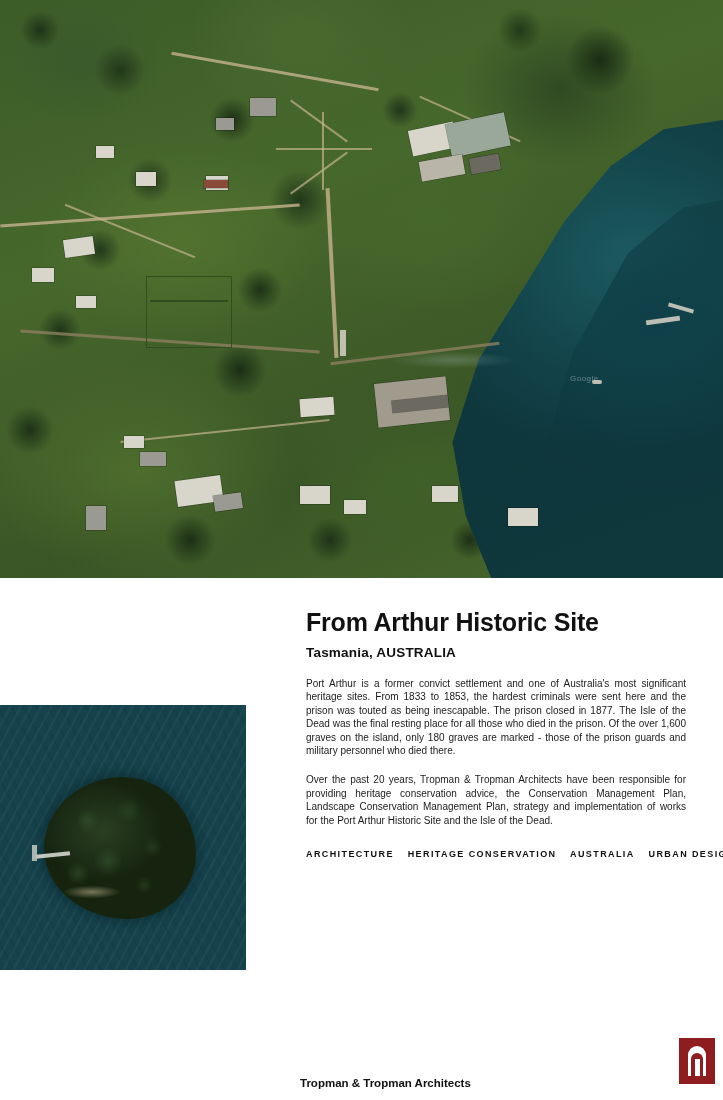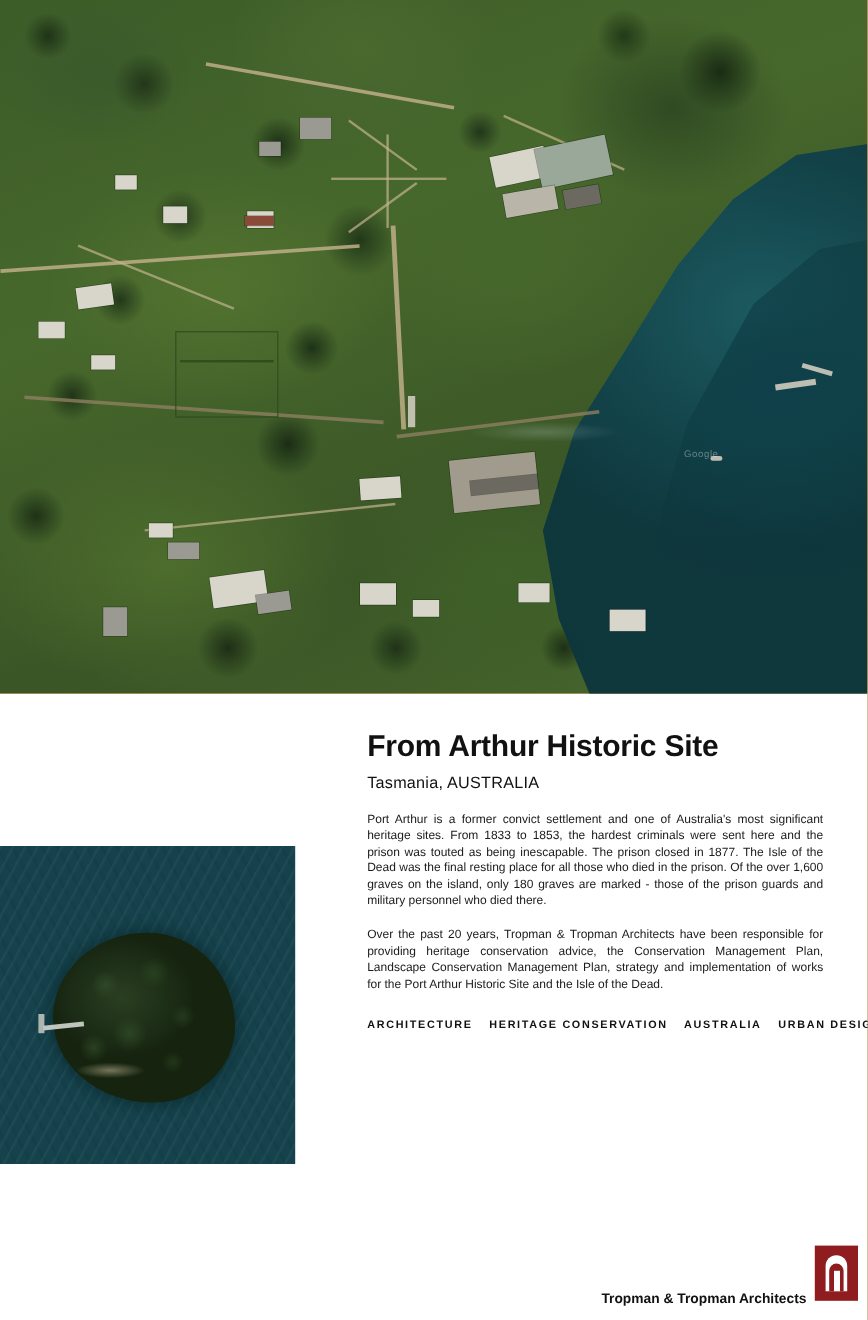--- a/index.html
+++ b/index.html
@@ -16,21 +16,21 @@
   }
 
   
   .hero {
     position: absolute;
     left: 0;
     top: 0;
     width: 723px;
     height: 578px;
     overflow: hidden;
-    background: #a16207;
+    background: #a21caf;
   }
   .hero-canvas {
     position: absolute;
     inset: 0;
   }
 
   
   .terrain {
     position: absolute;
     inset: 0;
@@ -230,21 +230,21 @@
     font-family: "Liberation Sans", sans-serif;
     font-weight: bold;
     font-size: 25px;
     line-height: 1.14;
     color: #111111;
     letter-spacing: -0.2px;
     margin: 0;
   }
   .subtitle {
     font-family: "Liberation Sans", sans-serif;
-    font-weight: normal;
+    font-weight: bold;
     font-size: 13.5px;
     color: #111111;
     letter-spacing: 0.2px;
     margin: 8px 0 0 0;
   }
   .para {
     font-family: "Liberation Sans", sans-serif;
     font-size: 10px;
     line-height: 1.36;
     color: #1a1a1a;
@@ -300,21 +300,21 @@
     top: 13px;
     width: 5px;
     height: 17px;
     background: #ffffff;
   }
   .footer-text {
     position: absolute;
     left: 300px;
     top: 1077px;
     width: 372px;
-    text-align: right;
+    text-align: left;
     font-family: "Liberation Sans", sans-serif;
     font-weight: bold;
     font-size: 11.5px;
     color: #111111;
   }
 </style>
 </head>
 <body>
 
 <div class="hero">

